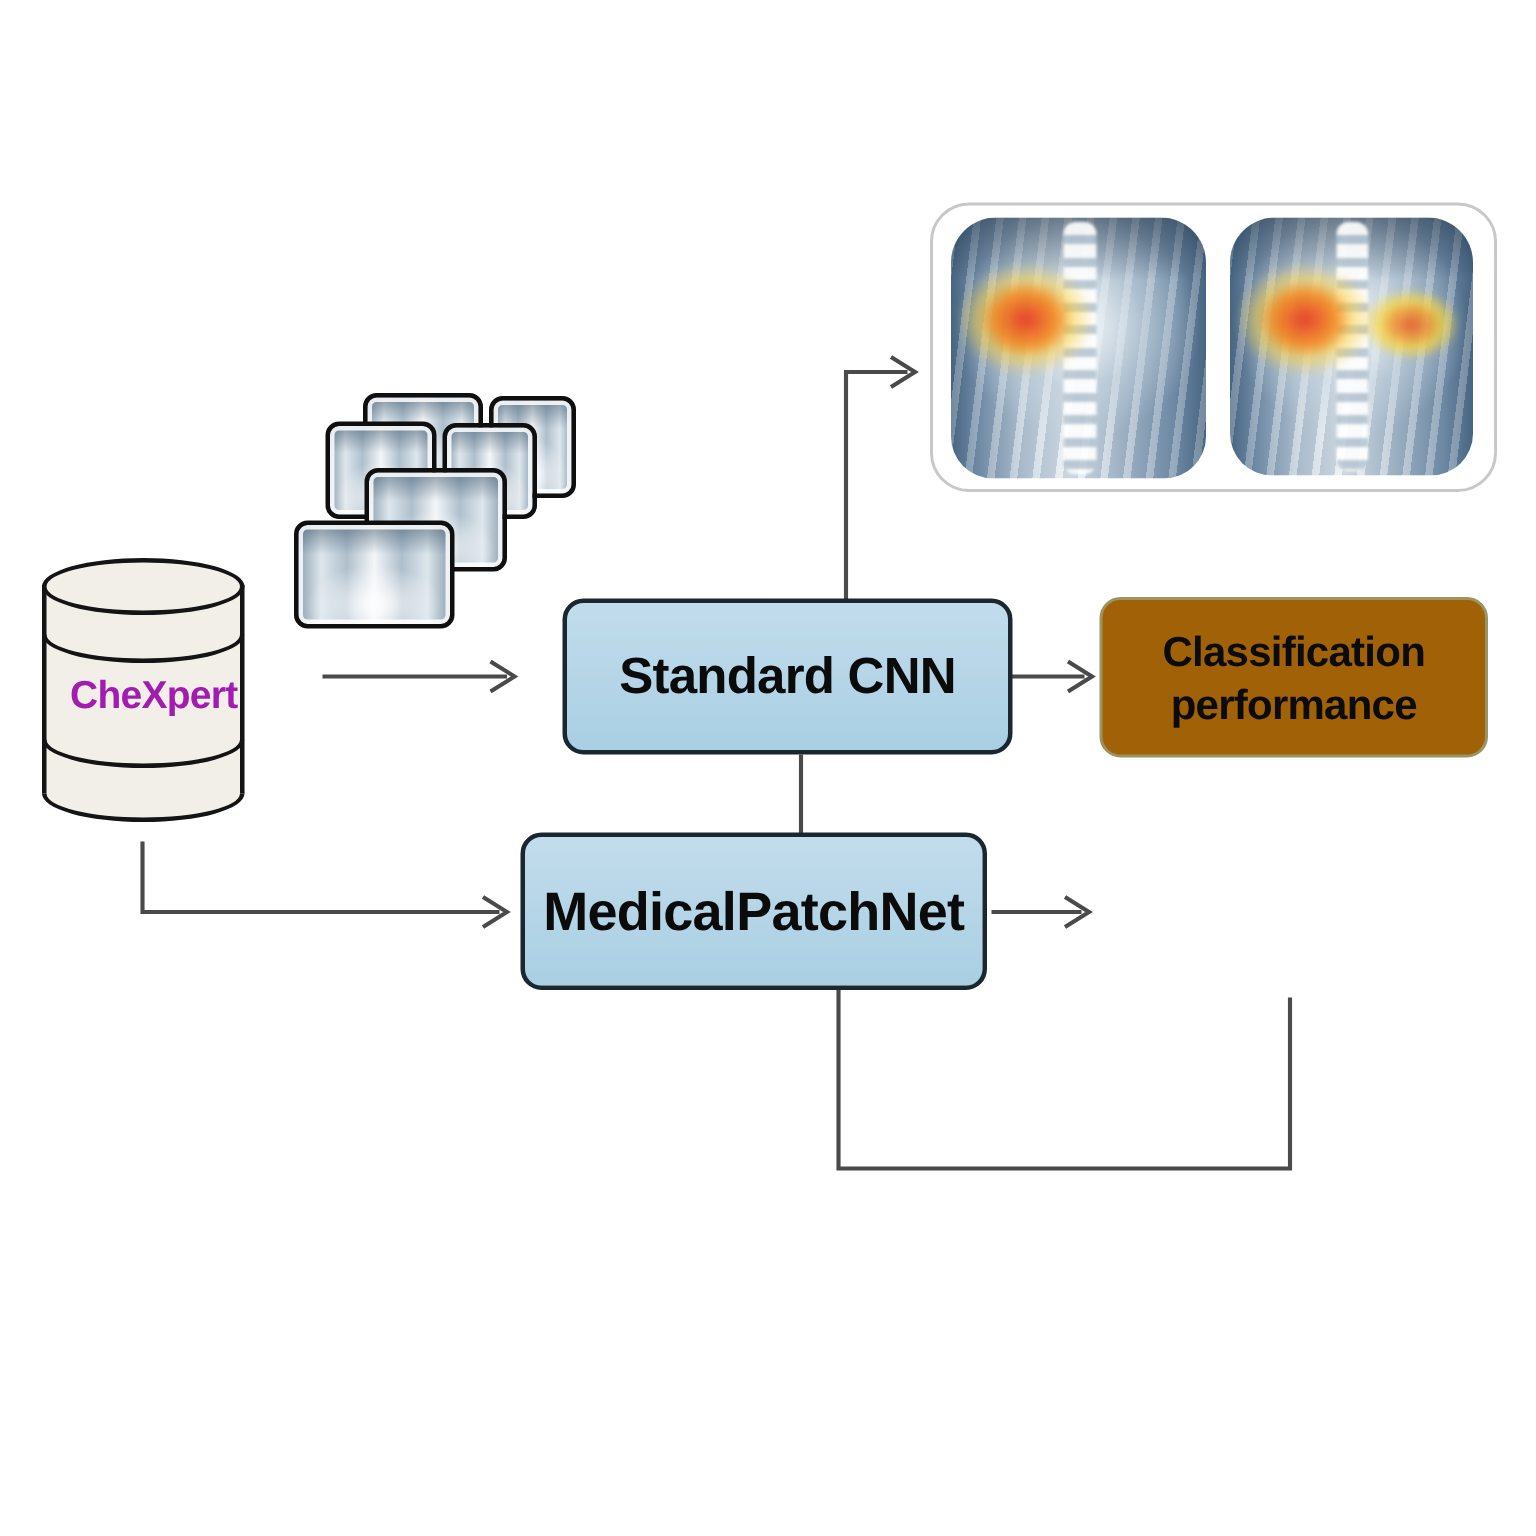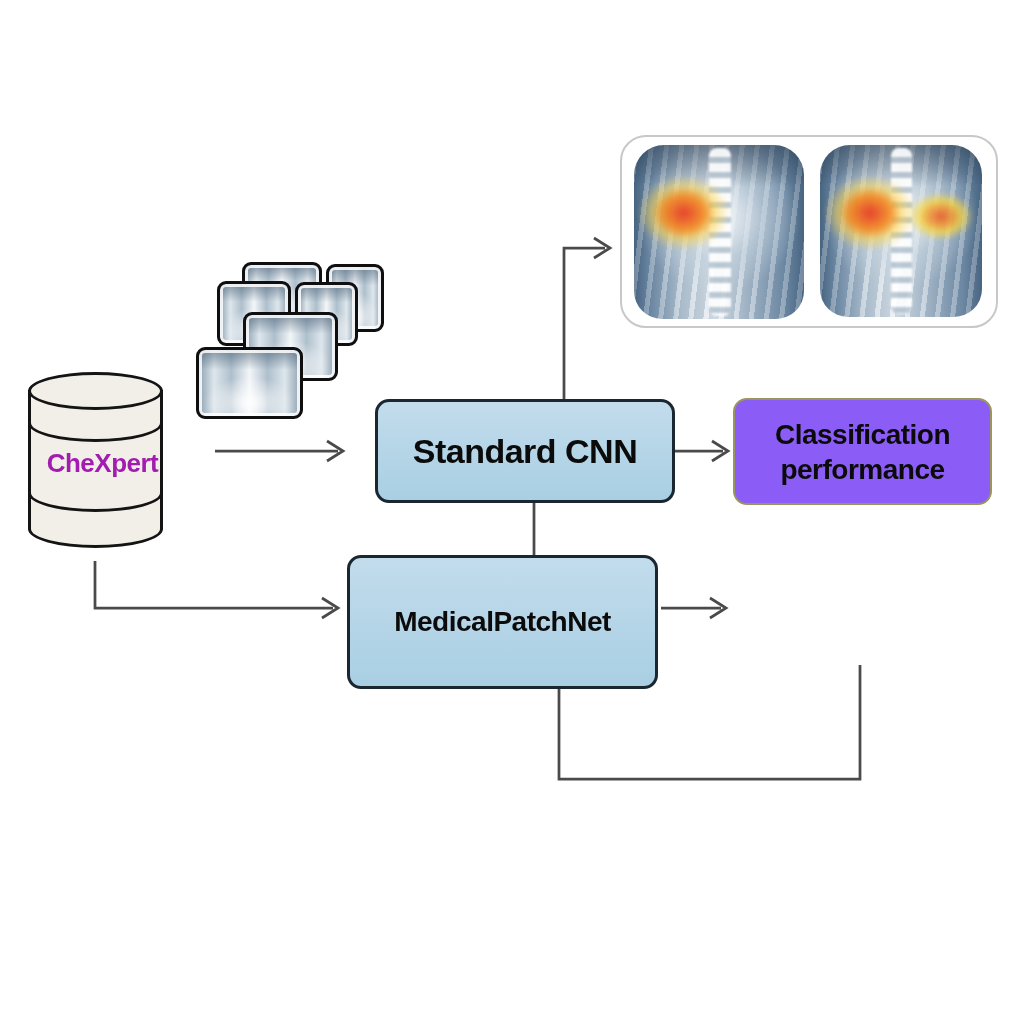--- a/index.html
+++ b/index.html
@@ -58,24 +58,24 @@
   .blob-a, .blob-b { left:4px; top:30px; width:92px; height:76px;
           background:radial-gradient(closest-side, rgba(231,60,35,.95) 0%, rgba(244,140,30,.9) 45%, rgba(248,205,60,.55) 68%, rgba(248,205,60,0) 100%); }
   .blob-c { left:88px; top:47px; width:86px; height:76px;
           background:radial-gradient(closest-side at 38% 32%, rgba(233,90,40,.9) 0%, rgba(246,160,40,.8) 42%, rgba(247,214,60,.75) 64%, rgba(247,214,60,0) 100%); }
 
   
   .box { position:absolute; box-sizing:border-box; display:flex; align-items:center; justify-content:center;
          text-align:center; z-index:2; color:#0b0b0b; letter-spacing:-0.5px; }
   .model { background:linear-gradient(180deg,#c2dcec,#a9cfe3); border:3px solid #1b2730;
            border-radius:14px; font-weight:700; }
-  .output { background:#8b5cf6; border:2.5px solid #9a945f; border-radius:14px;
+  .output { background:#a16207; border:2.5px solid #9a945f; border-radius:14px;
             font-weight:600; line-height:1.25; }
   .standard-cnn    { left:355px; top:399px; width:300px; height:104px; font-size:34px;margin-left:20px; }
-  .medicalpatchnet { left:347px; top:555px; width:311px; height:134px; font-size:28px; }
+  .medicalpatchnet { left:347px; top:555px; width:311px; height:105px; font-size:36px; }
   .classification  { left:733px; top:398px; width:259px; height:107px; font-size:28px; padding:0 14px; }
   .localization    { left:732px; top:556px; width:263px; height:107px; font-size:28px; padding:0 14px; }
 </style>
 </head>
 <body>
 
 <div class="canvas">
 
   <svg class="connectors" viewBox="0 0 1024 1024" fill="none" stroke="#4a4a4a" stroke-width="2.75">
     <path d="M215,451 L338,451 M327,441 L343,451 L327,461"></path>

